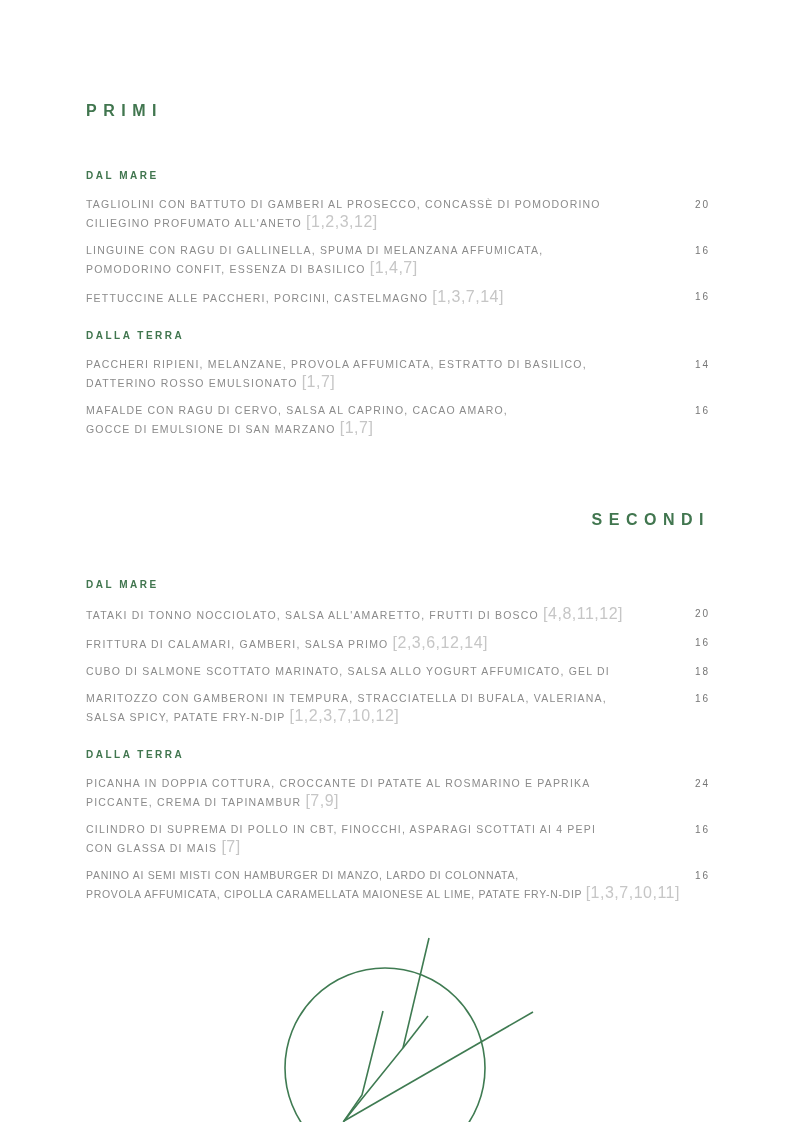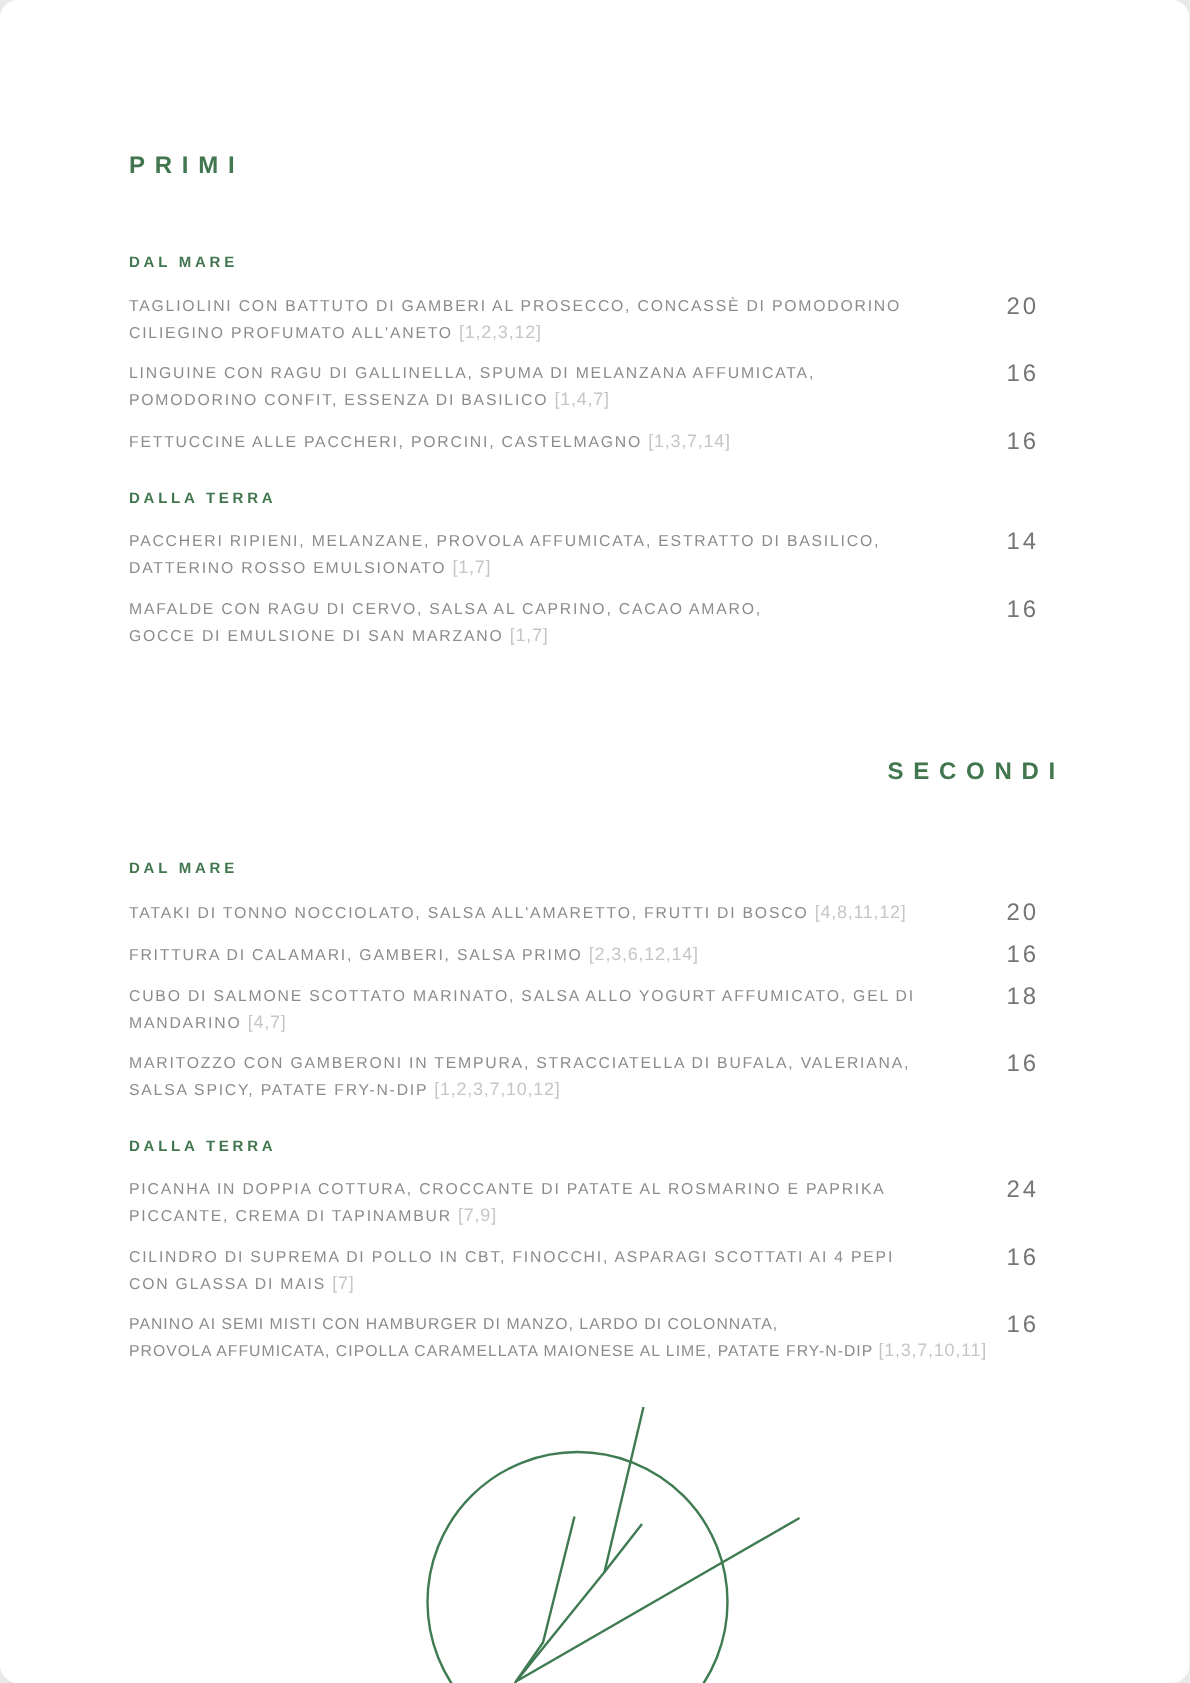--- a/index.html
+++ b/index.html
@@ -10,21 +10,20 @@
     --bg:#FFFFFF;
   }
   html,body{margin:0;padding:0;background:#e9e9e9;}
   .page{
     position:relative;
     width:793px;height:1122px;
     margin:0 auto;
     background:var(--bg);
     overflow:hidden;
     font-family:"Liberation Sans", sans-serif;
-    border-radius:12px;
   }
   .content{
     position:absolute;
     left:86px;top:0;
     width:624px;
   }
   .section-title{
     color:var(--green);
     font-size:16px;
     line-height:20px;
@@ -51,28 +50,28 @@
     flex:0 0 585px;
     color:var(--body-gray);
     font-size:10.5px;
     line-height:17px;
     letter-spacing:1.2px;
   }
   .line{white-space:nowrap;}
   .line.tight{letter-spacing:0.7px;}
   .allergens{
     color:var(--allergen-gray);
-    font-size:12px;
+    font-size:16px;
     letter-spacing:0.5px;
   }
   .price{
     flex:1;
-    text-align:left;
+    text-align:right;
     color:var(--price-gray);
-    font-size:16px;
+    font-size:10px;
     line-height:17px;
     letter-spacing:2px;
   }
   .illustration{
     position:absolute;
     left:0;top:0;
     pointer-events:none;
   }
   .illustration path, .illustration circle{
     fill:none;
@@ -146,21 +145,20 @@
     <div class="item">
       <div class="item-text">
         <div class="line"><span>FRITTURA DI CALAMARI, GAMBERI, SALSA PRIMO</span> <span class="allergens">[2,3,6,12,14]</span></div>
       </div>
       <div class="price">16</div>
     </div>
 
     <div class="item">
       <div class="item-text">
         <div class="line"><span>CUBO DI SALMONE SCOTTATO MARINATO, SALSA ALLO YOGURT AFFUMICATO, GEL DI</span></div>
-        <div class="line"><span>MANDARINO</span> <span class="allergens">[4,7]</span></div>
       </div>
       <div class="price">18</div>
     </div>
 
     <div class="item">
       <div class="item-text">
         <div class="line"><span>MARITOZZO CON GAMBERONI IN TEMPURA, STRACCIATELLA DI BUFALA, VALERIANA,</span></div>
         <div class="line"><span>SALSA SPICY, PATATE FRY-N-DIP</span> <span class="allergens">[1,2,3,7,10,12]</span></div>
       </div>
       <div class="price">16</div>

